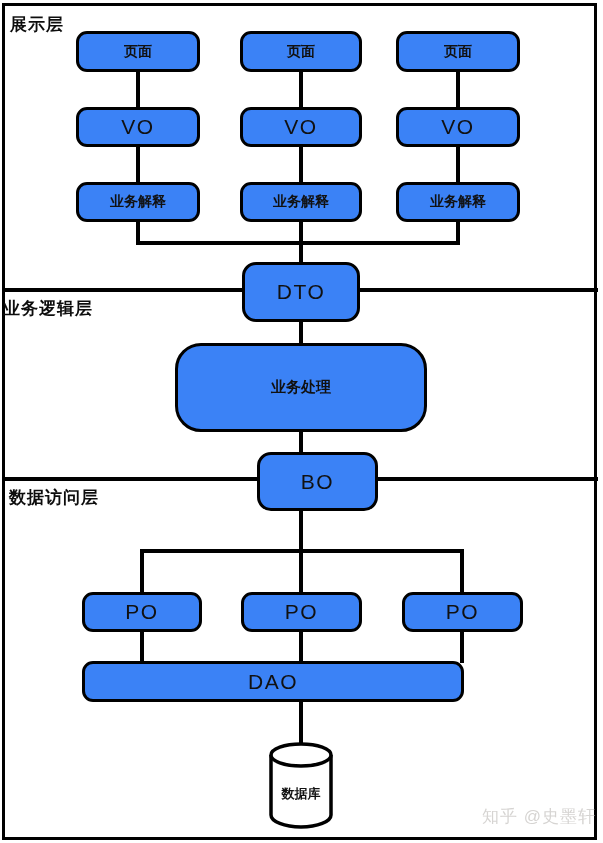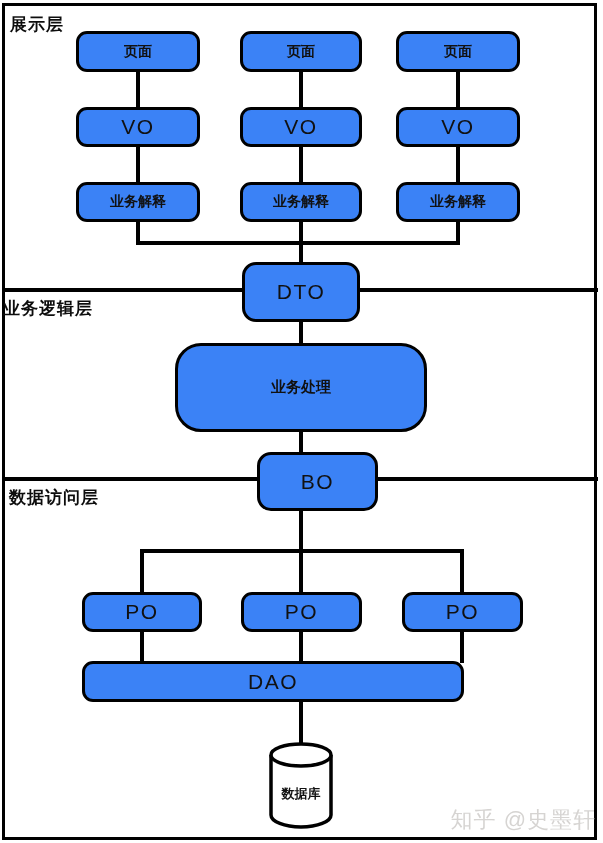--- a/index.html
+++ b/index.html
@@ -76,21 +76,21 @@
     width: 100%;
     text-align: center;
     font-size: 13px;
     font-weight: 600;
     color: #111111;
   }
   .watermark {
     position: absolute;
     right: 7px;
     top: 805px;
-    font-size: 22px;
+    font-size: 17px;
     color: #d6d4d2;
     z-index: 2;
     letter-spacing: 1px;
   }
 </style>
 </head>
 <body>
 
 <div class="canvas">
 

